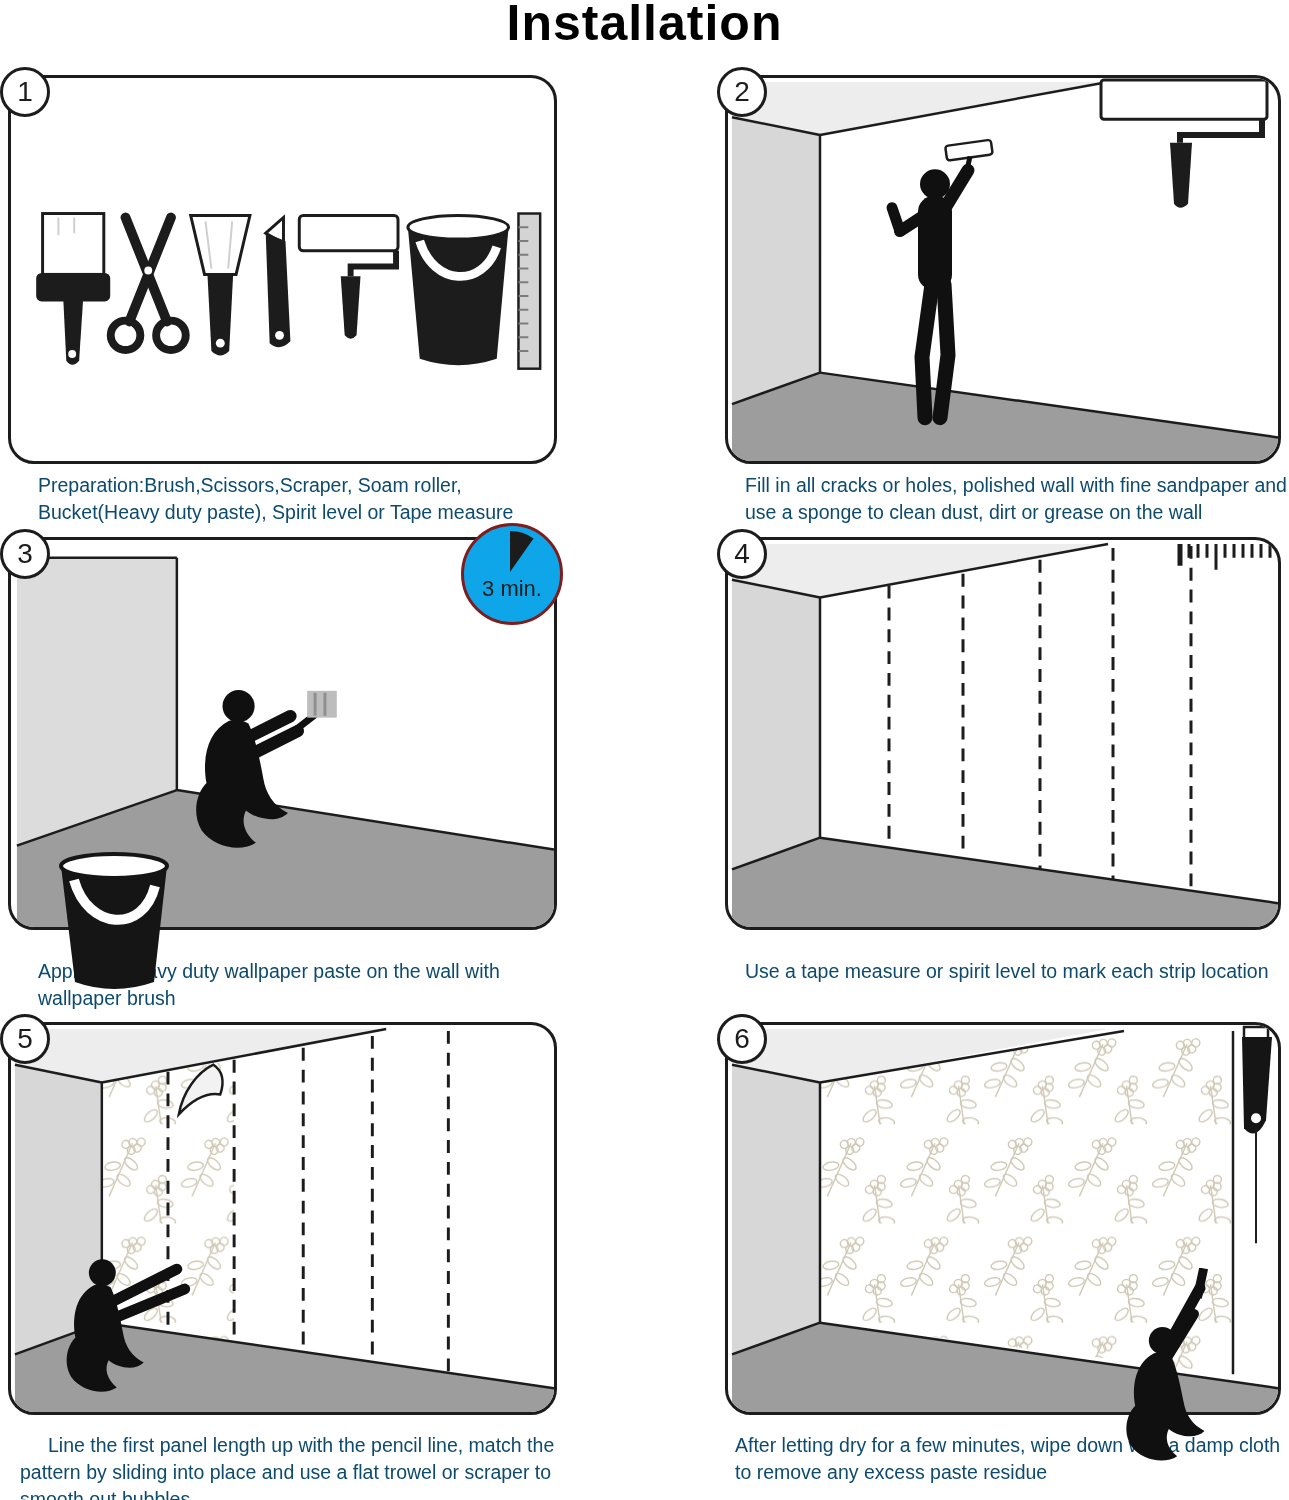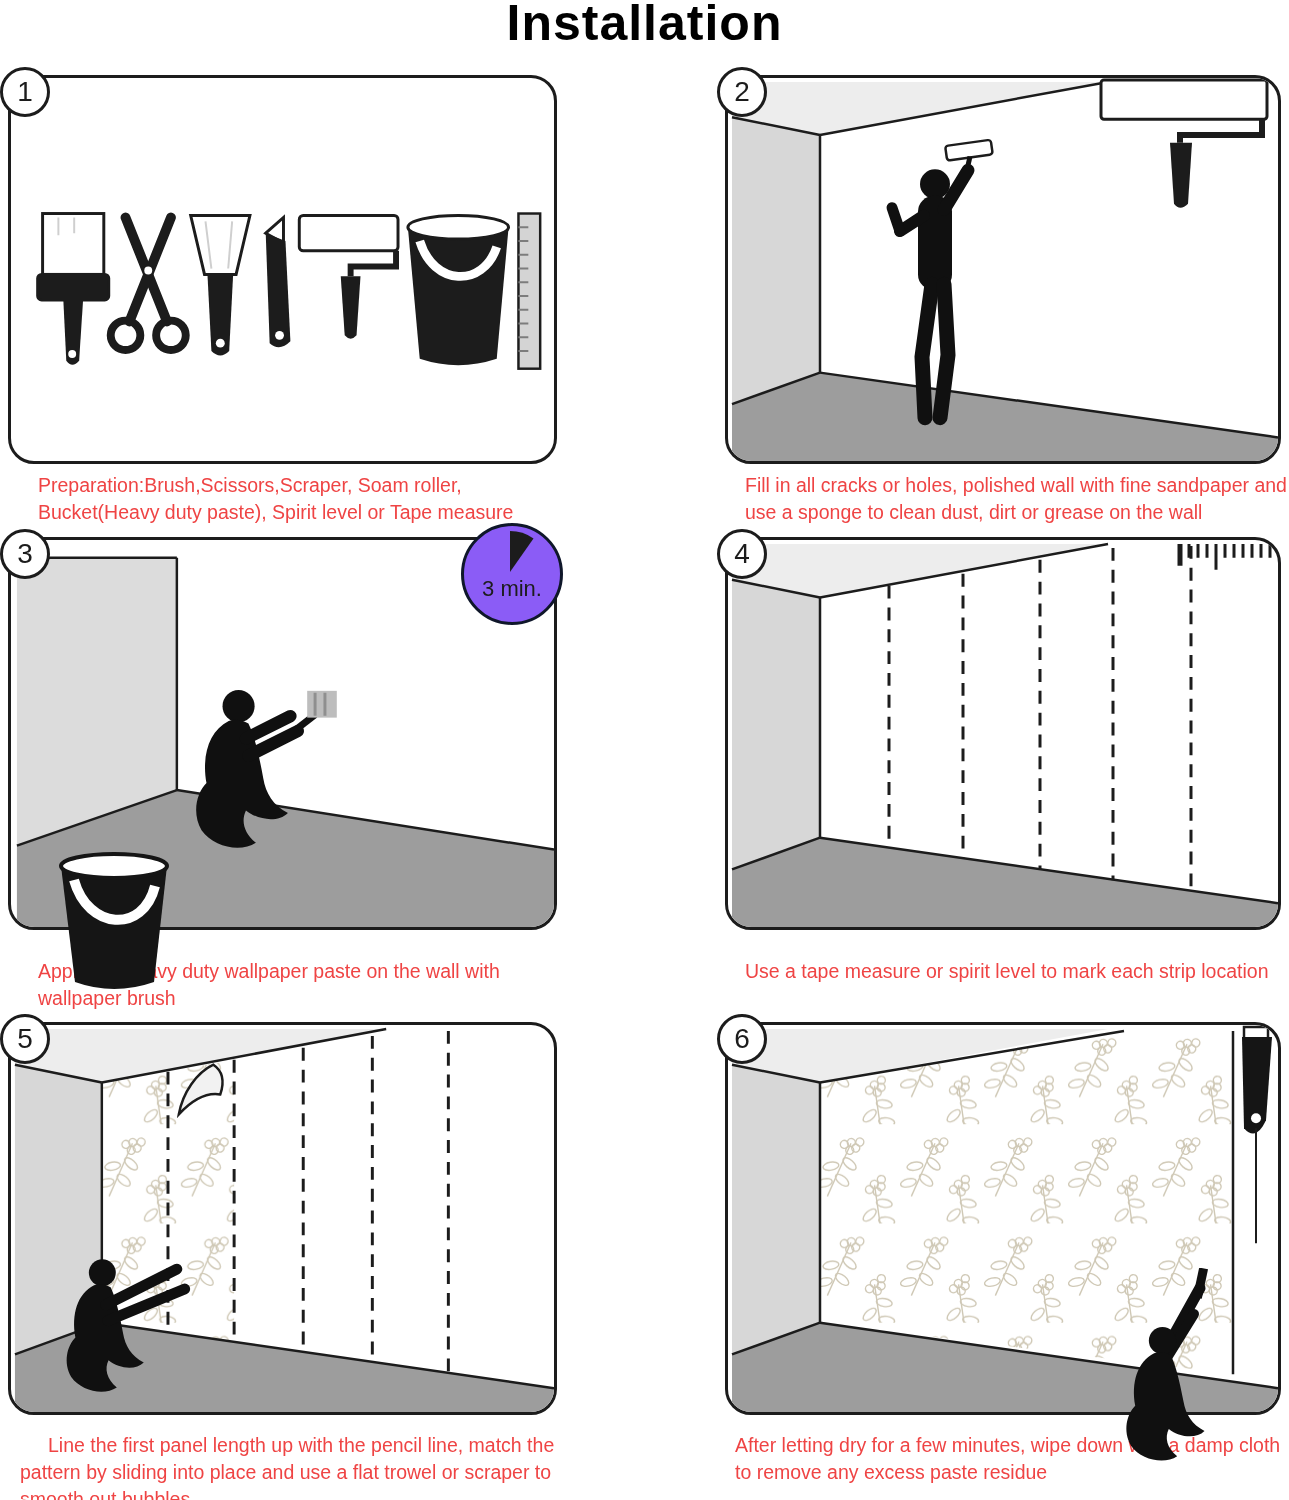--- a/index.html
+++ b/index.html
@@ -7,23 +7,23 @@
         font-family:"Liberation Sans", sans-serif;color:#111;border-radius:28px;}
   #page-title{position:absolute;left:0;top:-6px;width:100%;text-align:center;
         font-size:50px;font-weight:bold;letter-spacing:1px;color:#000;}
   .panel{position:absolute;}
   .panel-frame{position:absolute;inset:0;background:#fff;border:3px solid #1c1c1c;
         border-radius:26px;overflow:hidden;}
   .panel-frame svg{display:block;width:100%;height:100%;}
   .badge{position:absolute;left:-8px;top:-8px;width:44px;height:44px;border-radius:50%;
         background:#fff;border:3px solid #1c1c1c;display:flex;align-items:center;
         justify-content:center;font-size:28px;color:#1c1c1c;z-index:3;}
-  .caption{position:absolute;font-size:19.5px;line-height:1.38;color:#ef4444;}
+  .caption{position:absolute;font-size:19.5px;line-height:1.38;color:#0c4a6e;}
   .clock{position:absolute;right:-6px;top:-14px;width:96px;height:96px;border-radius:50%;
-        background:#8b5cf6;border:3px solid #0f172a;z-index:4;}
+        background:#0ea5e9;border:3px solid #7f1d1d;z-index:4;}
   .clock svg{position:absolute;inset:0;}
   .clock-label{position:absolute;left:0;top:50px;width:100%;text-align:center;
         font-size:22px;color:#1c1c1c;}
   .overlay{position:absolute;z-index:5;}
   #c5{text-indent:28px;}
 </style>
 </head>
 <body>
 
 <div id="page">

